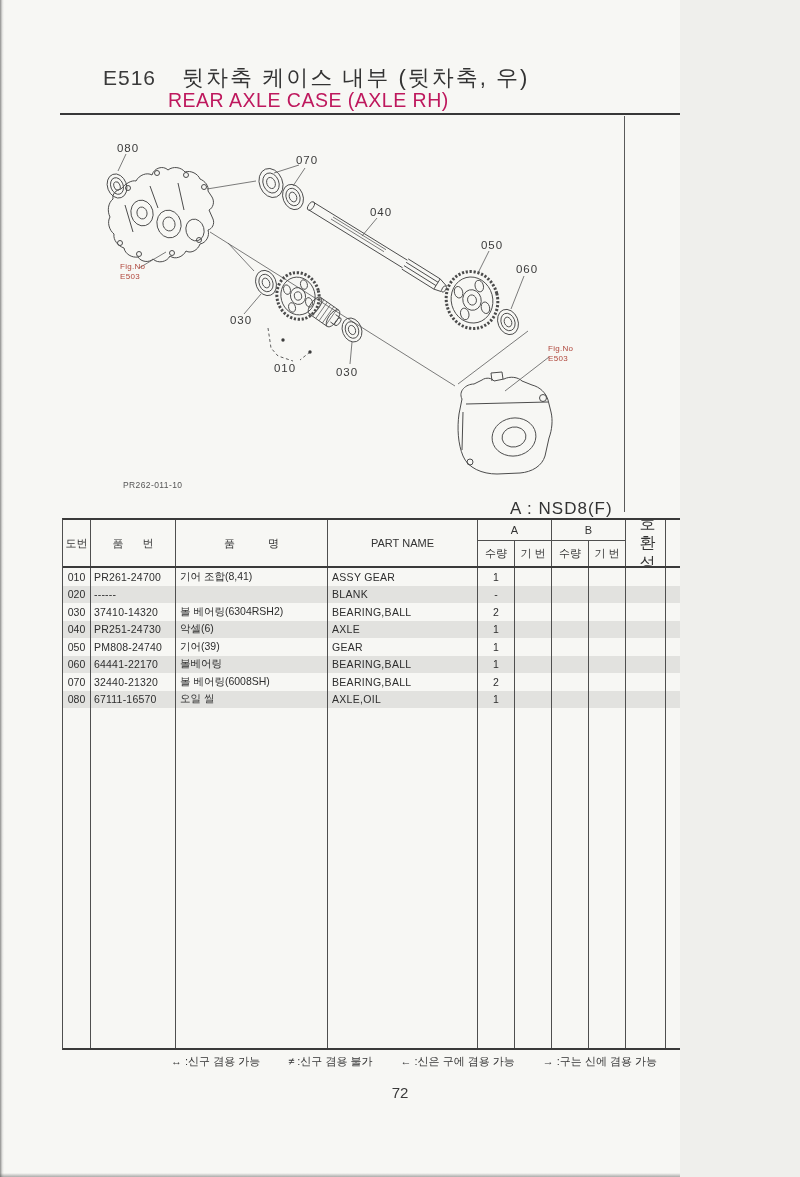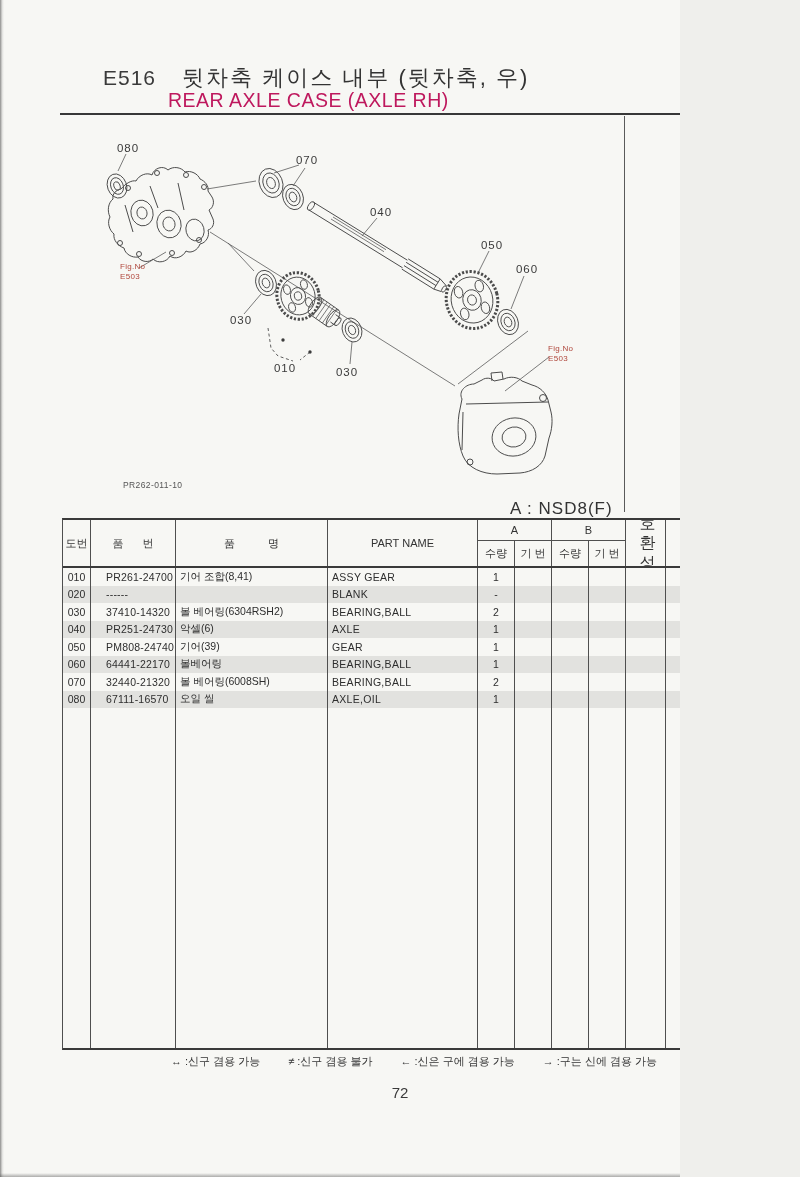--- a/index.html
+++ b/index.html
@@ -50,21 +50,21 @@
   .vert{display:inline-block;width:12px;word-break:break-all;line-height:1.2;font-size:16px;text-align:left;}
   .tbody{flex:1 1 auto;display:flex;flex-direction:column;}
   .trow{display:grid;grid-template-columns:28px 85px 152px 150px 37px 37px 37px 37px 40px 100px;
         height:17.5px;flex:0 0 auto;}
   .trow.filler{flex:1 1 auto;height:auto;}
   .trow.shaded{background:#e2e2df;text-align:right;}
   .cell{height:100%;border-right:1px solid #4f4f4f;font-size:10.5px;display:flex;align-items:center;
         white-space:nowrap;overflow:hidden;color:#2e2e2e;}
   .c-remarks{border-right:none;}
   .c-ref,.c-qty{justify-content:center;}
-  .c-partno{padding-left:3px;letter-spacing:.2px;margin-left:12px;}
+  .c-partno{padding-left:3px;letter-spacing:.2px;}
   .c-nameko{padding-left:4px;}
   .c-partname{padding-left:4px;letter-spacing:.3px;}
 
   
   .legend{position:absolute;left:62px;top:1054px;width:704px;display:flex;justify-content:center;gap:28px;
           font-size:11px;color:#333;white-space:nowrap;}
   .page-number{position:absolute;left:0;top:1084px;width:800px;text-align:center;font-size:15px;color:#3a3a3a;}
 </style>
 </head>
 <body>

